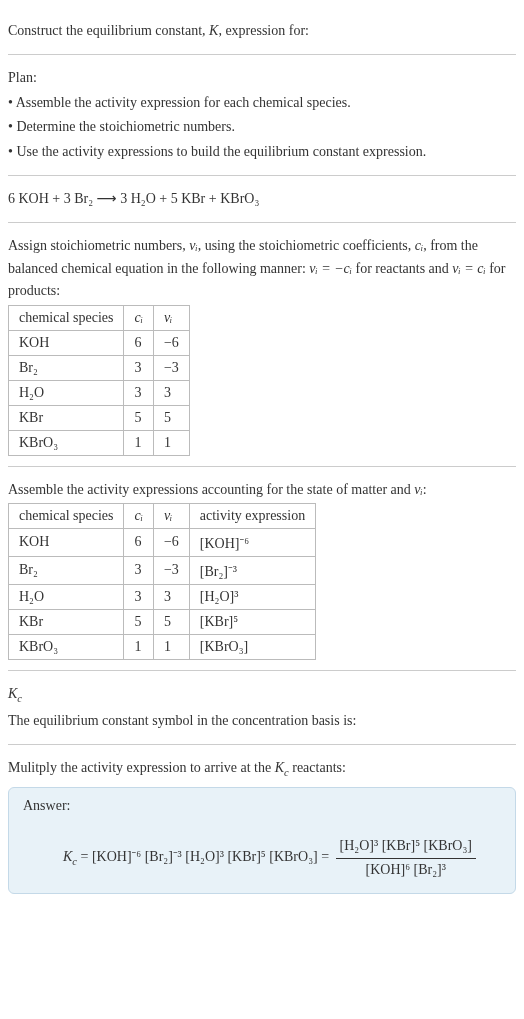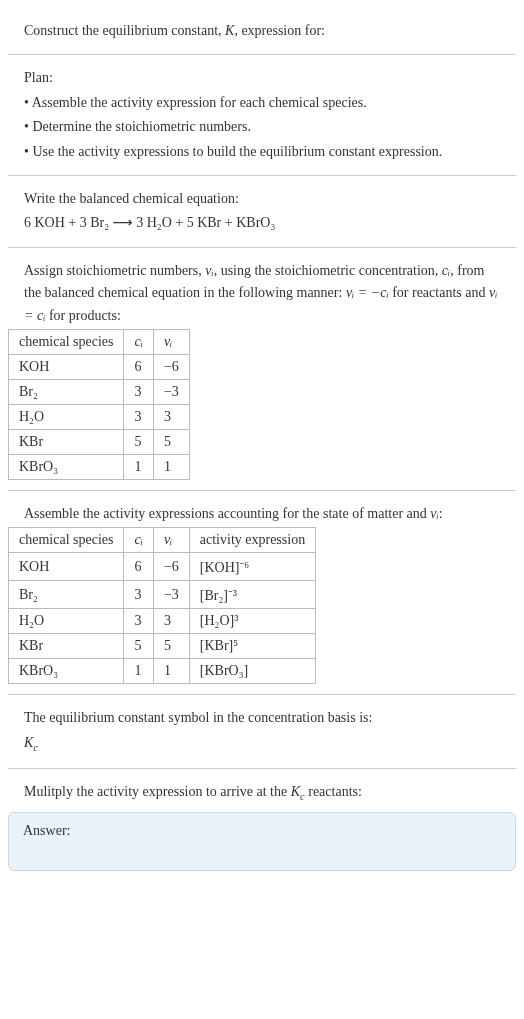--- a/index.html
+++ b/index.html
@@ -39,21 +39,21 @@
     background: #e8f2f8;
     border: 1px solid #c4d9e8;
     border-radius: 6px;
     padding: 10px 14px;
     margin-top: 6px;
   }
   .answer-label {
     margin-bottom: 21px;
   }
   .eq-line {
-    margin: 2px 16px;
+    margin: 2px 0;
     line-height: 1.6;
   }
   .frac {
     display: inline-block;
     vertical-align: middle;
     text-align: center;
     margin: 0 3px;
   }
   .frac .num {
     display: block;
@@ -80,28 +80,27 @@
 
 <div class="section">
   <div class="eq-line">Plan:</div>
   <div class="eq-line">• Assemble the activity expression for each chemical species.</div>
   <div class="eq-line">• Determine the stoichiometric numbers.</div>
   <div class="eq-line">• Use the activity expressions to build the equilibrium constant expression.</div>
 </div>
 <hr>
 
 <div class="section">
-  <div class="eq-line">Write the balanced chemical equation:</div>
   <div class="eq-line">6 KOH + 3 Br₂ ⟶ 3 H₂O + 5 KBr + KBrO₃</div>
 </div>
 <hr>
 
 <div class="section">
   <div class="eq-line">
-    <span>Assign stoichiometric numbers, </span><span class="italic">νᵢ</span><span>, using the stoichiometric concentration, </span><span class="italic">cᵢ</span><span>, from the balanced chemical equation in the following manner: </span><span class="italic">νᵢ = −cᵢ</span><span> for reactants and </span><span class="italic">νᵢ = cᵢ</span><span> for products:</span>
+    <span>Assign stoichiometric numbers, </span><span class="italic">νᵢ</span><span>, using the stoichiometric coefficients, </span><span class="italic">cᵢ</span><span>, from the balanced chemical equation in the following manner: </span><span class="italic">νᵢ = −cᵢ</span><span> for reactants and </span><span class="italic">νᵢ = cᵢ</span><span> for products:</span>
   </div>
   <table class="data">
     <tbody>
         <tr>
       <th>chemical species</th>
       <th class="italic">cᵢ</th>
       <th class="italic">νᵢ</th>
     </tr>
     <tr>
           <td>KOH</td>
@@ -174,27 +173,30 @@
           <td>1</td>
           <td>1</td>
           <td>[KBrO₃]</td>
         </tr>
   </tbody>
     </table>
 </div>
 <hr>
 
 <div class="section">
+  <div class="eq-line">
+    <span class="italic">K</span><span class="italic sub">c</span>
+  </div>
   <div class="eq-line">The equilibrium constant symbol in the concentration basis is:</div>
-  <div class="eq-line">
-    <span class="italic">K</span><span class="italic sub">c</span>
-  </div>
 </div>
 <hr>
 
 <div class="section">
   <div class="eq-line">
     <span>Mulitply the activity expression to arrive at the </span><span class="italic">K</span><span class="italic sub">c</span><span> reactants:</span>
   </div>
   <div class="answer-box">
     <div class="answer-label">Answer:</div>
+    <div class="eq-line indent">
+      <span class="italic">K</span><span class="italic sub">c</span><span> = [KOH]⁻⁶ [Br₂]⁻³ [H₂O]³ [KBr]⁵ [KBrO₃] = </span><span class="frac"><span class="num">[H₂O]³ [KBr]⁵ [KBrO₃]</span><span class="den">[KOH]⁶ [Br₂]³</span></span>
+    </div>
   </div>
 </div>
 
 </body></html>

